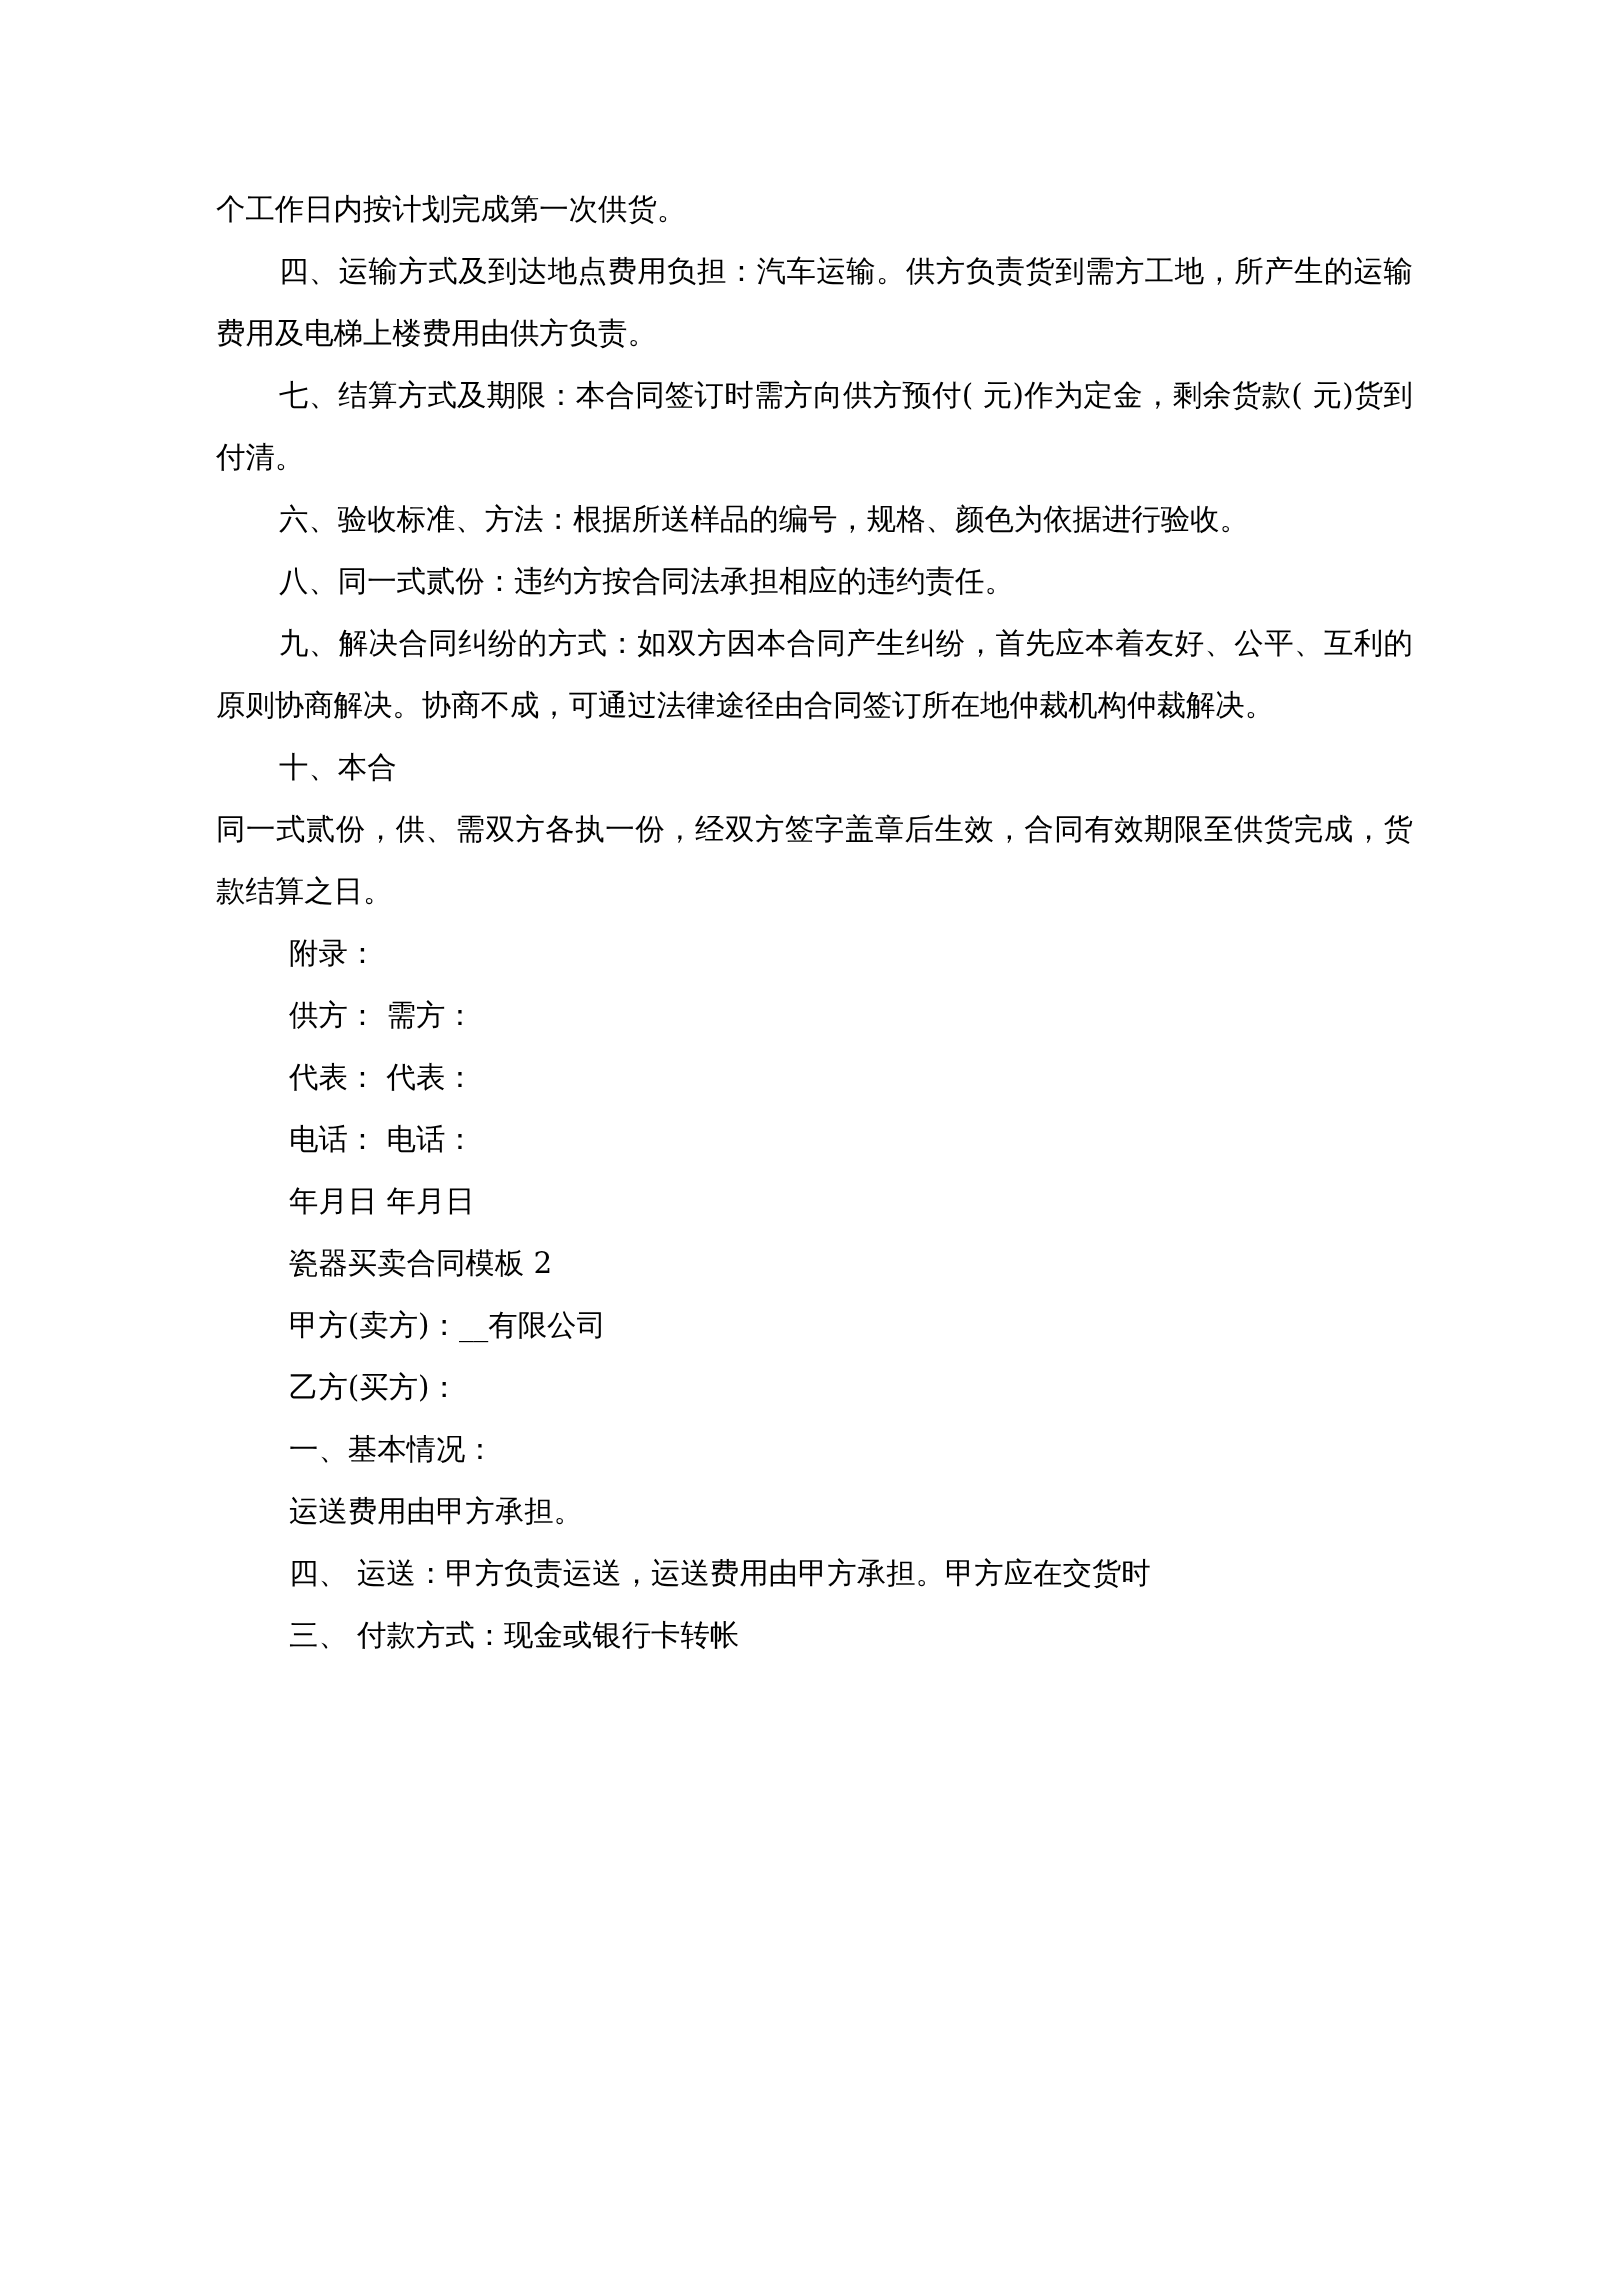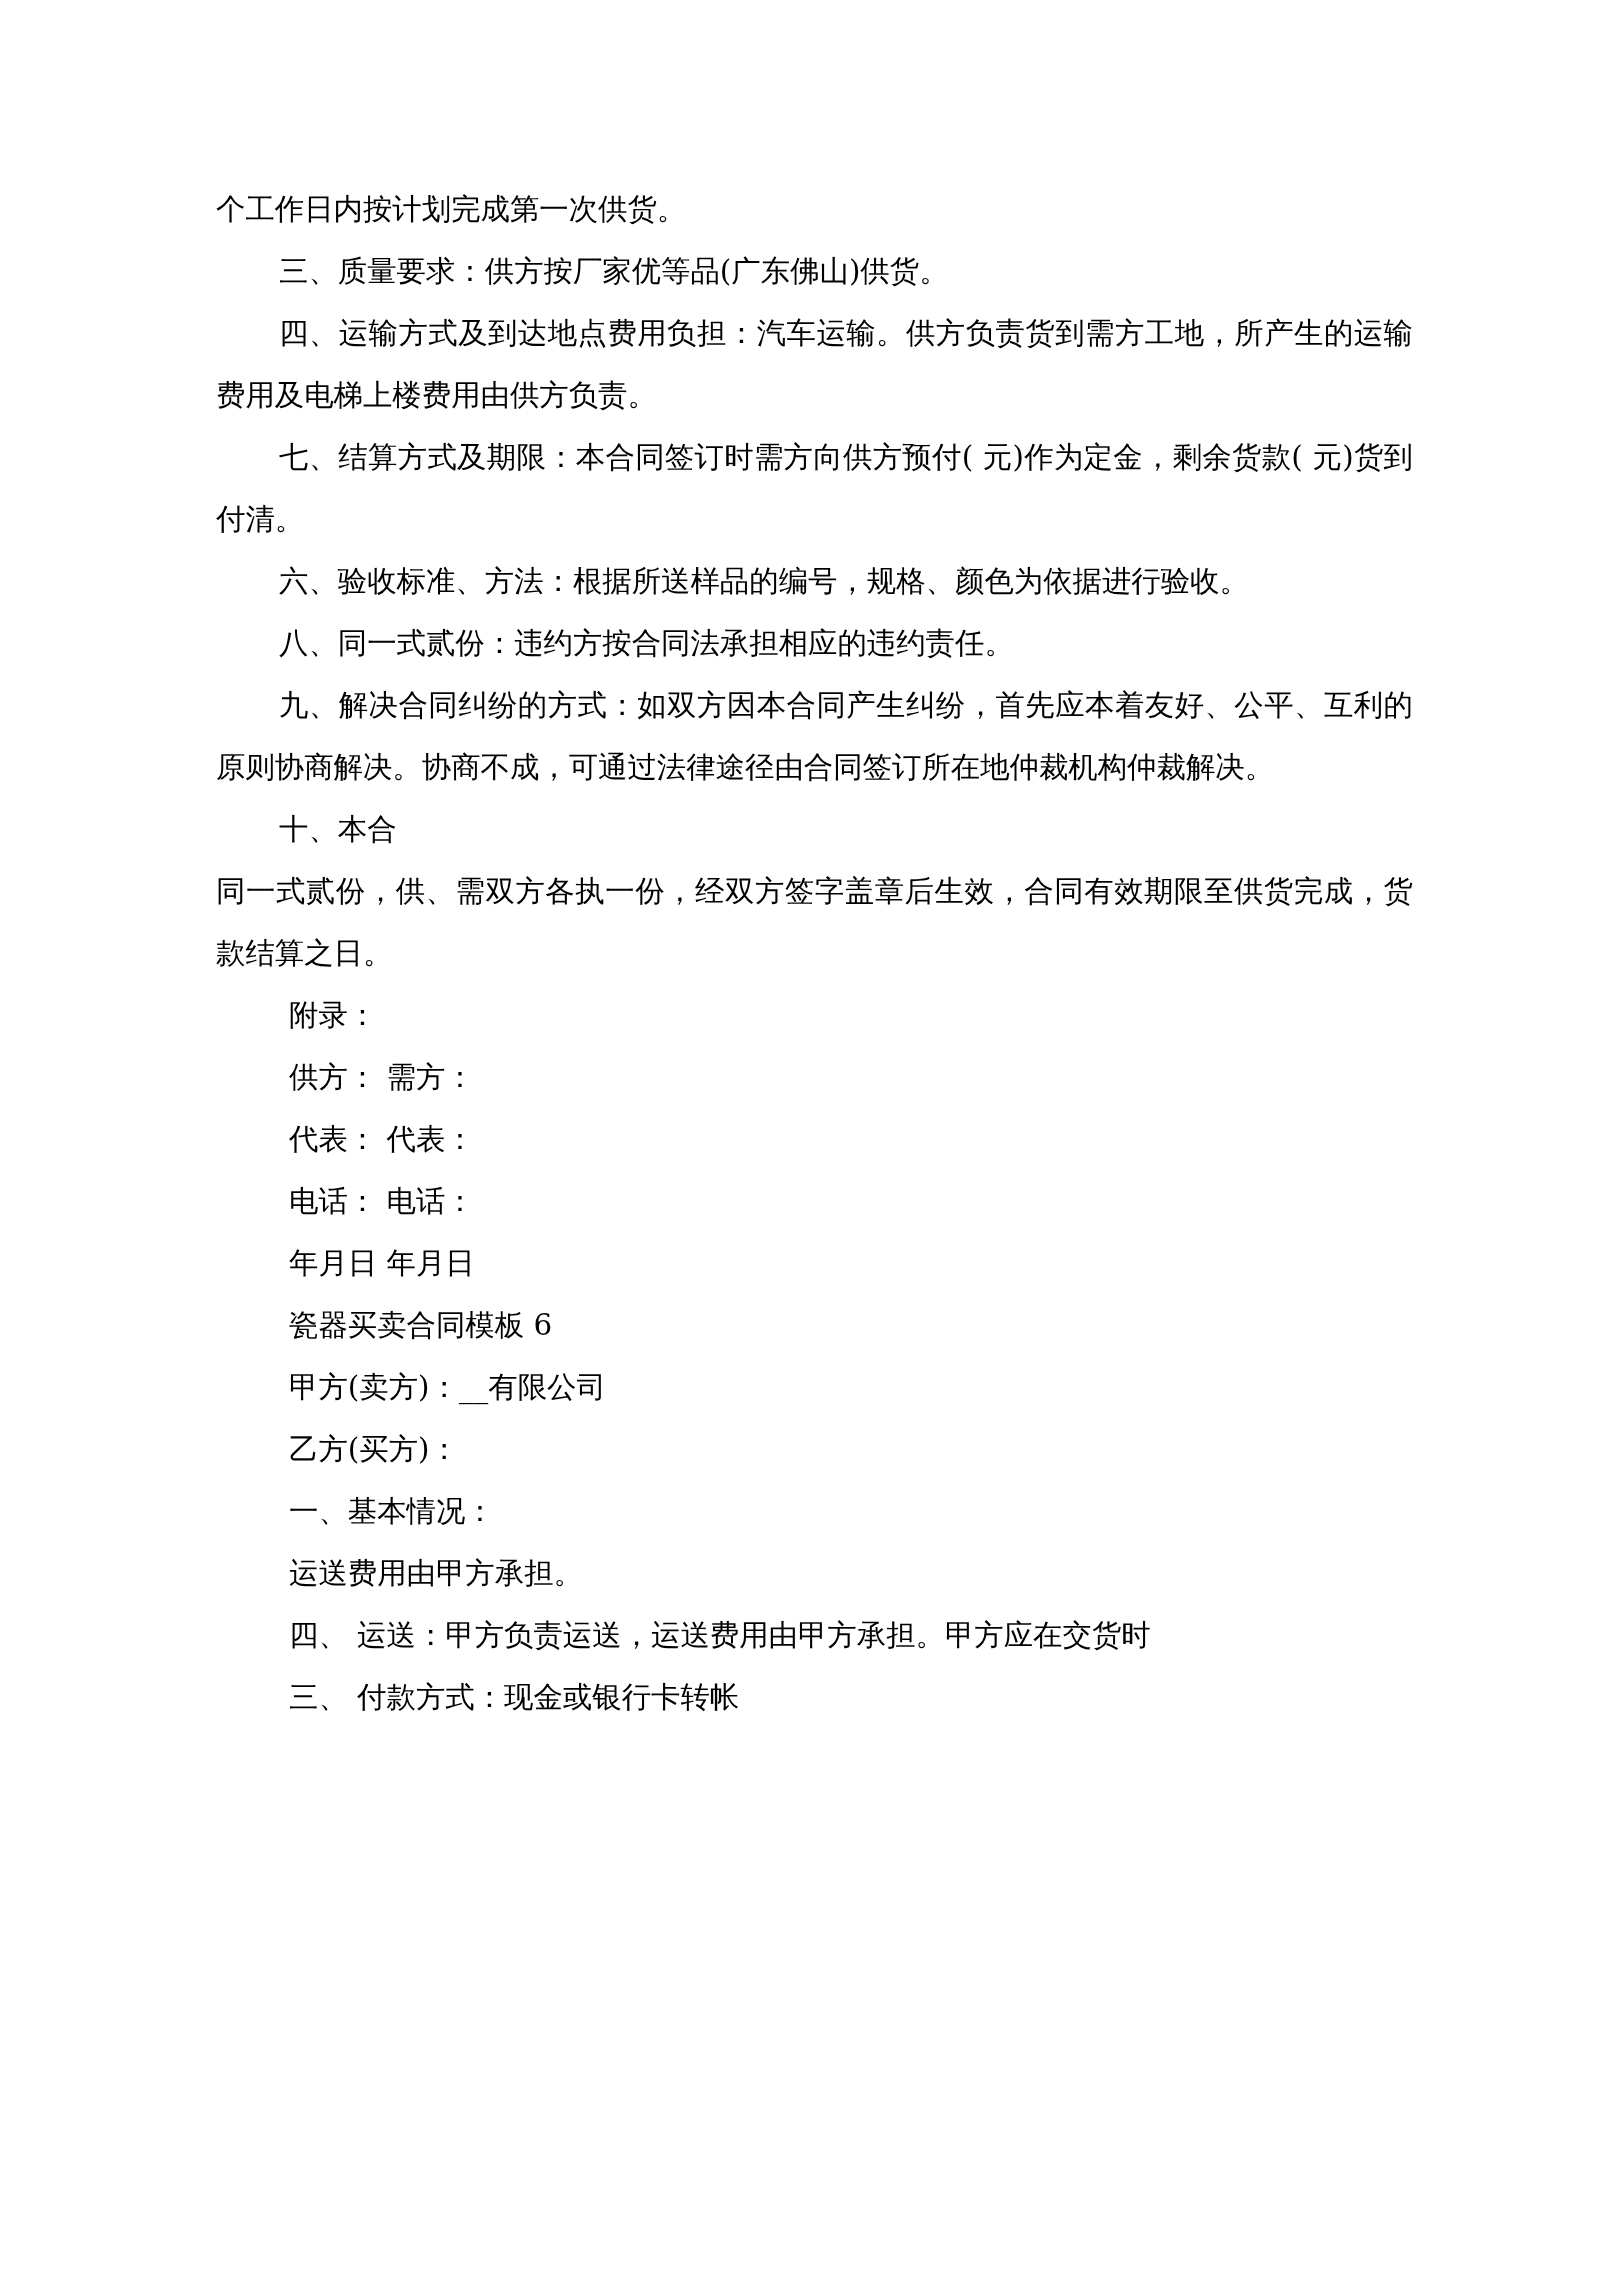--- a/index.html
+++ b/index.html
@@ -49,34 +49,33 @@
     text-indent: 73px;
   }
 </style>
 </head>
 <body>
 
 <div class="page">
   <div class="content">
 
     <p class="para noindent">个工作日内按计划完成第一次供货。</p>
-    <p class="para indent">三、质量要求：供方按厂家优等品(广东佛山)供货。</p>
     <p class="para indent">四、运输方式及到达地点费用负担：汽车运输。供方负责货到需方工地，所产生的运输费用及电梯上楼费用由供方负责。</p>
     <p class="para indent">七、结算方式及期限：本合同签订时需方向供方预付( 元)作为定金，剩余货款( 元)货到付清。</p>
     <p class="para indent">六、验收标准、方法：根据所送样品的编号，规格、颜色为依据进行验收。</p>
     <p class="para indent">八、同一式贰份：违约方按合同法承担相应的违约责任。</p>
     <p class="para indent">九、解决合同纠纷的方式：如双方因本合同产生纠纷，首先应本着友好、公平、互利的原则协商解决。协商不成，可通过法律途径由合同签订所在地仲裁机构仲裁解决。</p>
     <p class="para indent">十、本合</p>
     <p class="para noindent">同一式贰份，供、需双方各执一份，经双方签字盖章后生效，合同有效期限至供货完成，货款结算之日。</p>
     <p class="para indent2">附录：</p>
     <p class="para indent2">供方：  需方：</p>
     <p class="para indent2">代表：  代表：</p>
     <p class="para indent2">电话：  电话：</p>
     <p class="para indent2">年月日 年月日</p>
-    <p class="para indent2">瓷器买卖合同模板 6</p>
+    <p class="para indent2">瓷器买卖合同模板 2</p>
     <p class="para indent2">甲方(卖方)：__有限公司</p>
     <p class="para indent2">乙方(买方)：</p>
     <p class="para indent2">一、基本情况：</p>
     <p class="para noindent" style="text-indent:73px;">运送费用由甲方承担。</p>
     <p class="para indent2">四、 运送：甲方负责运送，运送费用由甲方承担。甲方应在交货时</p>
     <p class="para indent2">三、 付款方式：现金或银行卡转帐</p>
 
   </div>
 </div>
 

